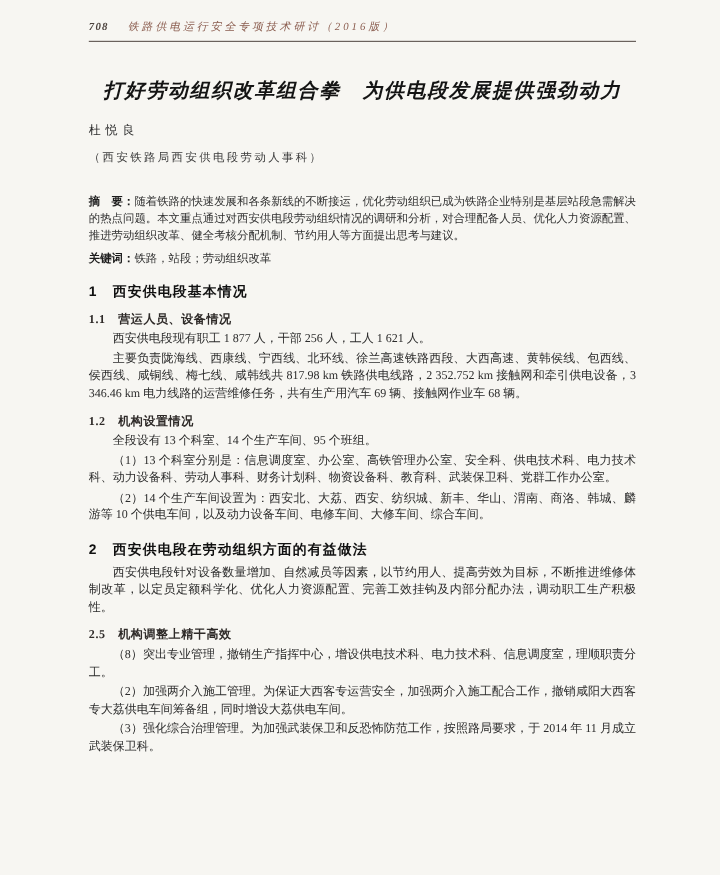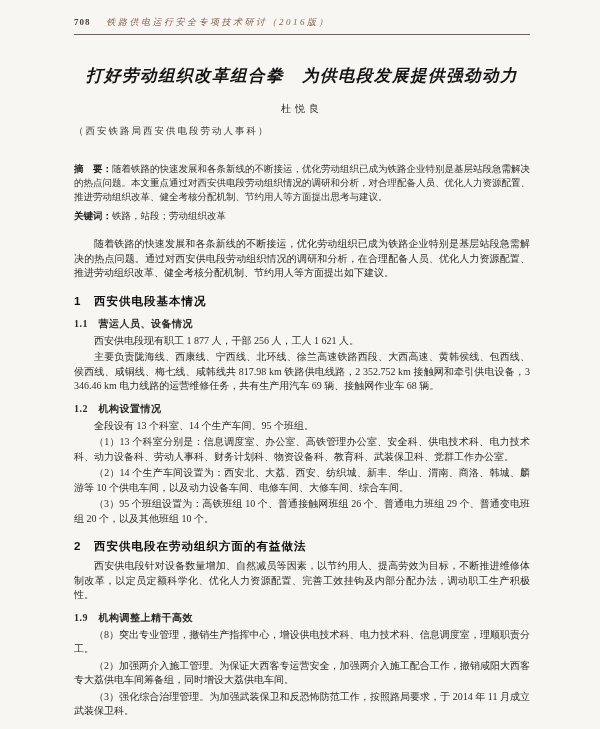--- a/index.html
+++ b/index.html
@@ -17,37 +17,36 @@
   }
   
   .running-head {
     display: flex;
     align-items: baseline;
     gap: 16px;
     font-size: 9px;
     padding-bottom: 5px;
     border-bottom: 1px solid #6a625d;
   }
-  .page-number { font-weight: bold; color: #4a403b; letter-spacing: 1px; }
+  .page-number { font-weight: bold; color: #4a403b; letter-spacing: 1px; font-style: italic; }
   .journal-title { color: var(--accent-header, #8b5d4f); letter-spacing: 2.5px; font-style: italic; }
 
   
   .paper-title {
     margin: 30px 0 0 0;
     text-align: center;
     font-size: 16.5px;
     font-weight: bold;
     letter-spacing: 1.5px;
     color: #141414;
     font-family: "Liberation Sans", "DejaVu Sans", sans-serif;
     font-style: italic;
   }
   .author {
     margin-top: 15px;
-    text-align: center;
     font-size: 10px;
     letter-spacing: 4px;
     color: #2e2e2e;
   }
   .affiliation {
     margin-top: 9px;
     text-align: left;
     font-size: 9.5px;
     letter-spacing: 2px;
     color: #3a3a3a;
@@ -109,35 +108,33 @@
   <h1 class="paper-title">打好劳动组织改革组合拳　为供电段发展提供强劲动力</h1>
 
   <div class="author">杜悦良</div>
 
   <div class="affiliation">（西安铁路局西安供电段劳动人事科）</div>
 
   <p class="abstract"><span class="inline-label">摘　要：</span><span>随着铁路的快速发展和各条新线的不断接运，优化劳动组织已成为铁路企业特别是基层站段急需解决的热点问题。本文重点通过对西安供电段劳动组织情况的调研和分析，对合理配备人员、优化人力资源配置、推进劳动组织改革、健全考核分配机制、节约用人等方面提出思考与建议。</span></p>
 
   <p class="keywords"><span class="inline-label">关键词：</span><span>铁路，站段；劳动组织改革</span></p>
 
-  <p class="para intro">随着铁路的快速发展和各条新线的不断接运，优化劳动组织已成为铁路企业特别是基层站段急需解决的热点问题。通过对西安供电段劳动组织情况的调研和分析，在合理配备人员、优化人力资源配置、推进劳动组织改革、健全考核分配机制、节约用人等方面提出如下建议。</p>
 
   <h2 class="sec-heading">1　西安供电段基本情况</h2>
 
   <h3 class="sub-heading">1.1　营运人员、设备情况</h3>
   <p class="para">西安供电段现有职工 1 877 人，干部 256 人，工人 1 621 人。</p>
   <p class="para">主要负责陇海线、西康线、宁西线、北环线、徐兰高速铁路西段、大西高速、黄韩侯线、包西线、侯西线、咸铜线、梅七线、咸韩线共 817.98 km 铁路供电线路，2 352.752 km 接触网和牵引供电设备，3 346.46 km 电力线路的运营维修任务，共有生产用汽车 69 辆、接触网作业车 68 辆。</p>
 
   <h3 class="sub-heading">1.2　机构设置情况</h3>
   <p class="para">全段设有 13 个科室、14 个生产车间、95 个班组。</p>
   <p class="para">（1）13 个科室分别是：信息调度室、办公室、高铁管理办公室、安全科、供电技术科、电力技术科、动力设备科、劳动人事科、财务计划科、物资设备科、教育科、武装保卫科、党群工作办公室。</p>
   <p class="para">（2）14 个生产车间设置为：西安北、大荔、西安、纺织城、新丰、华山、渭南、商洛、韩城、麟游等 10 个供电车间，以及动力设备车间、电修车间、大修车间、综合车间。</p>
-  <p class="para">（3）95 个班组设置为：高铁班组 10 个、普通接触网班组 26 个、普通电力班组 29 个、普通变电班组 20 个，以及其他班组 10 个。</p>
 
   <h2 class="sec-heading">2　西安供电段在劳动组织方面的有益做法</h2>
   <p class="para">西安供电段针对设备数量增加、自然减员等因素，以节约用人、提高劳效为目标，不断推进维修体制改革，以定员定额科学化、优化人力资源配置、完善工效挂钩及内部分配办法，调动职工生产积极性。</p>
 
-  <h3 class="sub-heading">1.9　机构调整上精干高效</h3>
+  <h3 class="sub-heading">2.5　机构调整上精干高效</h3>
   <p class="para">（8）突出专业管理，撤销生产指挥中心，增设供电技术科、电力技术科、信息调度室，理顺职责分工。</p>
   <p class="para">（2）加强两介入施工管理。为保证大西客专运营安全，加强两介入施工配合工作，撤销咸阳大西客专大荔供电车间筹备组，同时增设大荔供电车间。</p>
   <p class="para">（3）强化综合治理管理。为加强武装保卫和反恐怖防范工作，按照路局要求，于 2014 年 11 月成立武装保卫科。</p>
 
 </div>
 
 </body></html>

